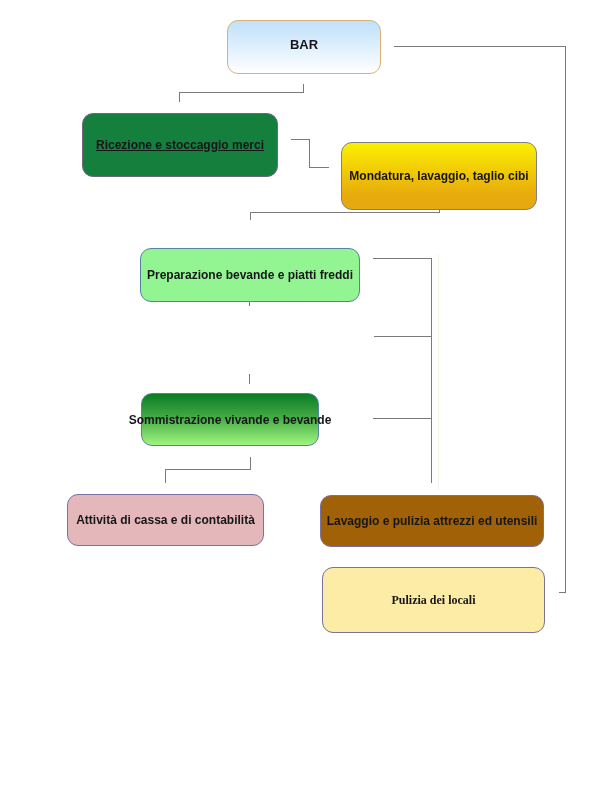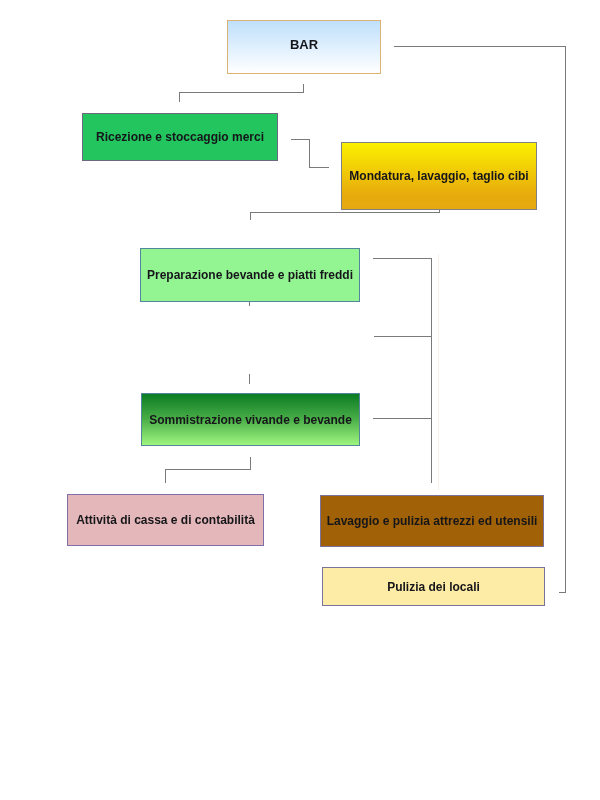--- a/index.html
+++ b/index.html
@@ -5,44 +5,44 @@
 <style>
   html,body{margin:0;padding:0;}
   body{width:600px;height:800px;background:#ffffff;
        font-family:"Liberation Sans",sans-serif;overflow:hidden;}
   #stage{position:relative;width:600px;height:800px;background:#ffffff;}
   #connectors{position:absolute;left:0;top:0;}
 
   .node{position:absolute;box-sizing:border-box;display:flex;
         align-items:center;justify-content:center;
         font-size:12px;font-weight:bold;color:#16161a;
-        text-align:center;line-height:1;white-space:nowrap;}
+        text-align:center;line-height:1;white-space:nowrap;border-radius:11px;}
 
   .n-bar{left:227px;top:20px;width:154px;height:54px;
          border:1px solid #dab275;font-size:13px;
          align-items:flex-start;padding-top:17px;
          background:linear-gradient(to bottom,#bfe0fb 0%,#ffffff 100%);}
-  .n-ricezione{left:82px;top:113px;width:196px;height:48px;
-         border:1px solid #6e6780;background:#22c55e;}
+  .n-ricezione{left:82px;top:113px;width:196px;height:64px;
+         border:1px solid #6e6780;background:#15803d;text-decoration:underline;}
   .n-mondatura{left:341px;top:142px;width:196px;height:68px;
          border:1px solid #808080;
          background:linear-gradient(to bottom,#fbf000 0%,#e8ab0c 78%,#e5a810 100%);}
   .n-freddi{left:140px;top:248px;width:220px;height:54px;
          border:1px solid #55859d;background:#93f592;}
   .n-caldi{left:140px;top:311px;width:220px;height:52px;
          border:1px solid #55859d;background:#93f592;}
-  .n-sommistrazione{left:141px;top:393px;width:219px;height:53px;
+  .n-sommistrazione{left:141px;top:393px;width:178px;height:53px;
          border:1px solid #55859d;
          background:linear-gradient(to bottom,#0a7c23 0%,#46ab46 47%,#9ef57e 100%);}
   .n-cassa{left:67px;top:494px;width:197px;height:52px;
          border:1px solid #7f6fa8;background:#e4b8ba;}
   .n-lavaggio{left:320px;top:495px;width:224px;height:52px;
          border:1px solid #79729c;background:#a16207;}
-  .n-pulizia{left:322px;top:567px;width:223px;height:39px;
-         border:1px solid #79729c;background:#fdeca6;}
+  .n-pulizia{left:322px;top:567px;width:223px;height:66px;
+         border:1px solid #79729c;background:#fdeca6;font-family:Liberation Serif, serif;}
 </style>
 </head>
 <body>
 
 <div id="stage">
 
   <svg id="connectors" width="600" height="800" viewBox="0 0 600 800">
     <g fill="none" stroke="#7a7a7a" stroke-width="1.3" stroke-linecap="butt" shape-rendering="crispEdges">
       <path d="M303.5 84 L303.5 92.5 L179.5 92.5 L179.5 102"></path>
       <path d="M291 139.5 L309.5 139.5 L309.5 167.5 L328.5 167.5"></path>

